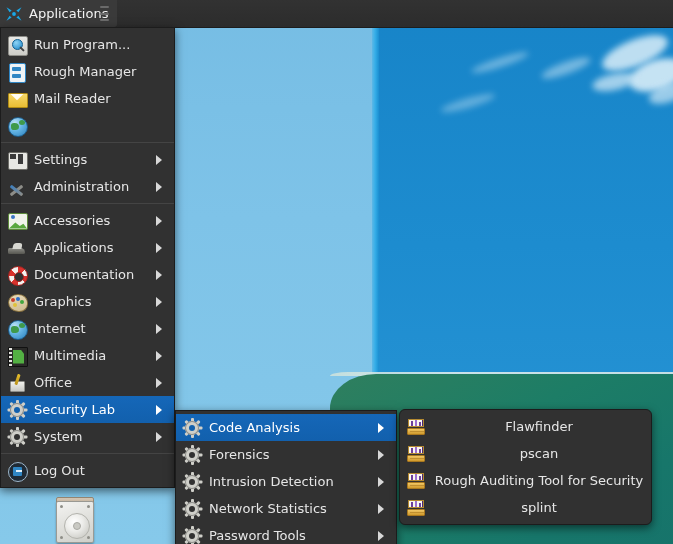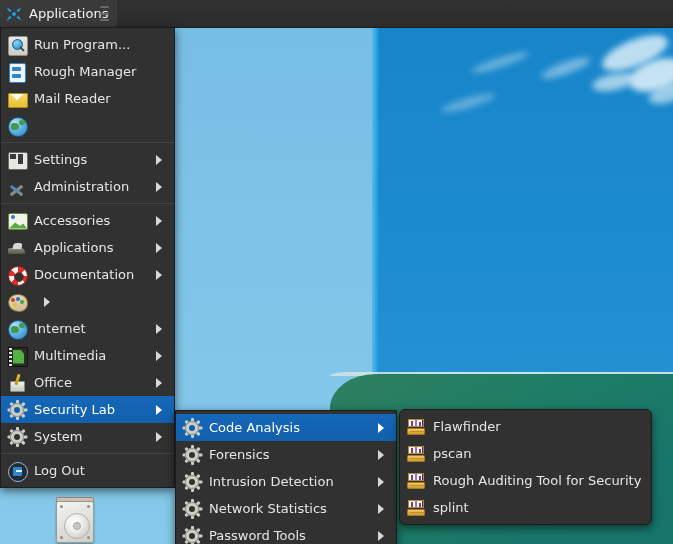--- a/index.html
+++ b/index.html
@@ -55,21 +55,21 @@
     gap:6px;padding:0 9px 0 5px;background:#3a3a3a;border-radius:0 0 3px 0;cursor:pointer;}
   #apps-button .label{color:#f2f2f2;font-size:13px;line-height:13px;}
   .xfce-logo{width:18px;height:18px;position:relative;flex:0 0 18px;}
   .panel-handle{position:absolute;left:100px;top:6px;width:9px;height:15px;
     display:flex;flex-direction:column;justify-content:space-between;}
   .panel-handle span{display:block;height:2px;width:9px;background:#6a6a6a;border-radius:1px;}
 
   
   .menu{position:absolute;background:#313131;border:1px solid #1c1c1c;
     box-shadow:0 3px 9px rgba(0,0,0,.55);padding:3px 0;}
-  .menu.rounded{border-radius:6px;}
+  .menu.rounded{border-radius:6px;text-align:center;}
   .mi{display:flex;align-items:center;height:27px;padding:0 6px 0 7px;cursor:pointer;position:relative;}
   .mi .ico{width:18px;height:18px;flex:0 0 18px;margin-right:8px;position:relative;}
   .mi .txt{color:#e6e6e6;font-size:13px;line-height:14px;white-space:nowrap;flex:1 1 auto;}
   .mi .arrow{width:0;height:0;border-left:6px solid #d8d8d8;
     border-top:5px solid transparent;border-bottom:5px solid transparent;margin-left:10px;flex:0 0 6px;}
   .mi.sel{background:linear-gradient(180deg,#1567b8 0%,#1260ad 100%);}
   .mi.sel .txt{color:#ffffff;}
   .mi.sel .arrow{border-left-color:#ffffff;}
   .sep{height:1px;background:#444444;margin:3px 0;}
 
@@ -286,20 +286,21 @@
   </div>
   <div class="mi">
     <span class="ico">
       <i class="i-graphics">
         <i class="d" style="left:2px;top:3px;background:#c9402f"></i>
         <i class="d" style="left:7px;top:2px;background:#2f6ec9"></i>
         <i class="d" style="left:11px;top:5px;background:#43a63f"></i>
         <i class="d" style="left:4px;top:8px;background:#e0c13a"></i>
       </i>
     </span>
+    <span class="txt">Graphics</span>
     <span class="arrow"></span>
   </div>
   <div class="mi">
     <span class="ico">
         <i class="i-globe"></i>
       </span>
     <span class="txt">Internet</span>
     <span class="arrow"></span>
   </div>
   <div class="mi">

